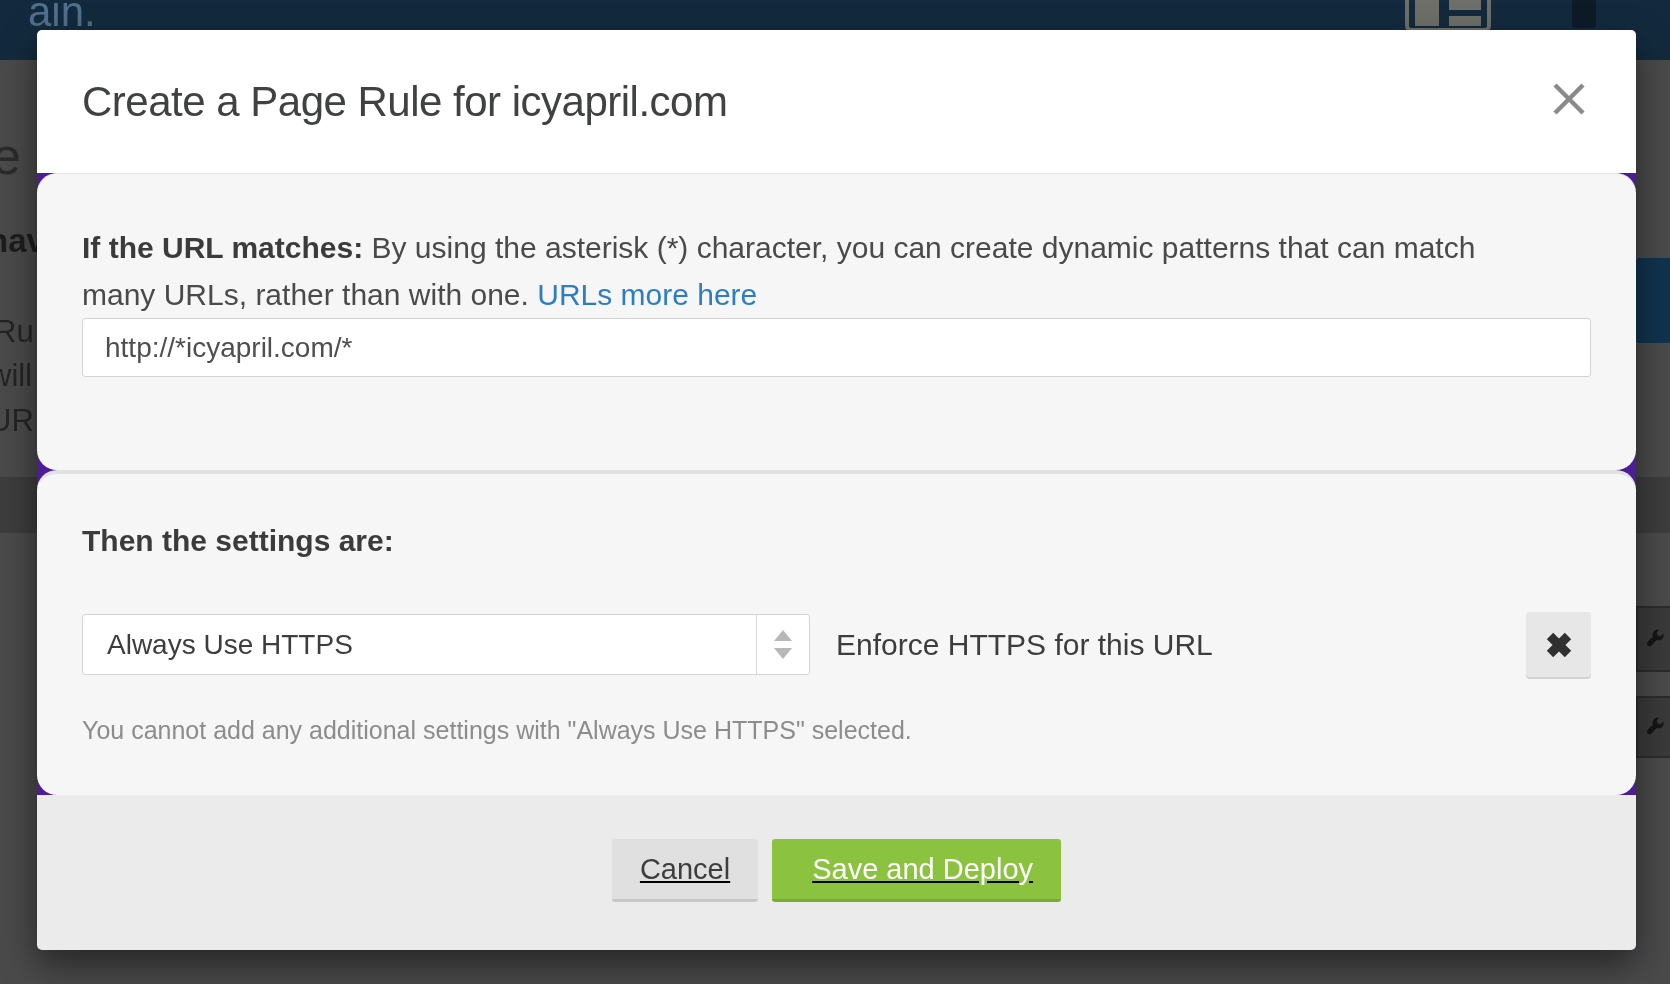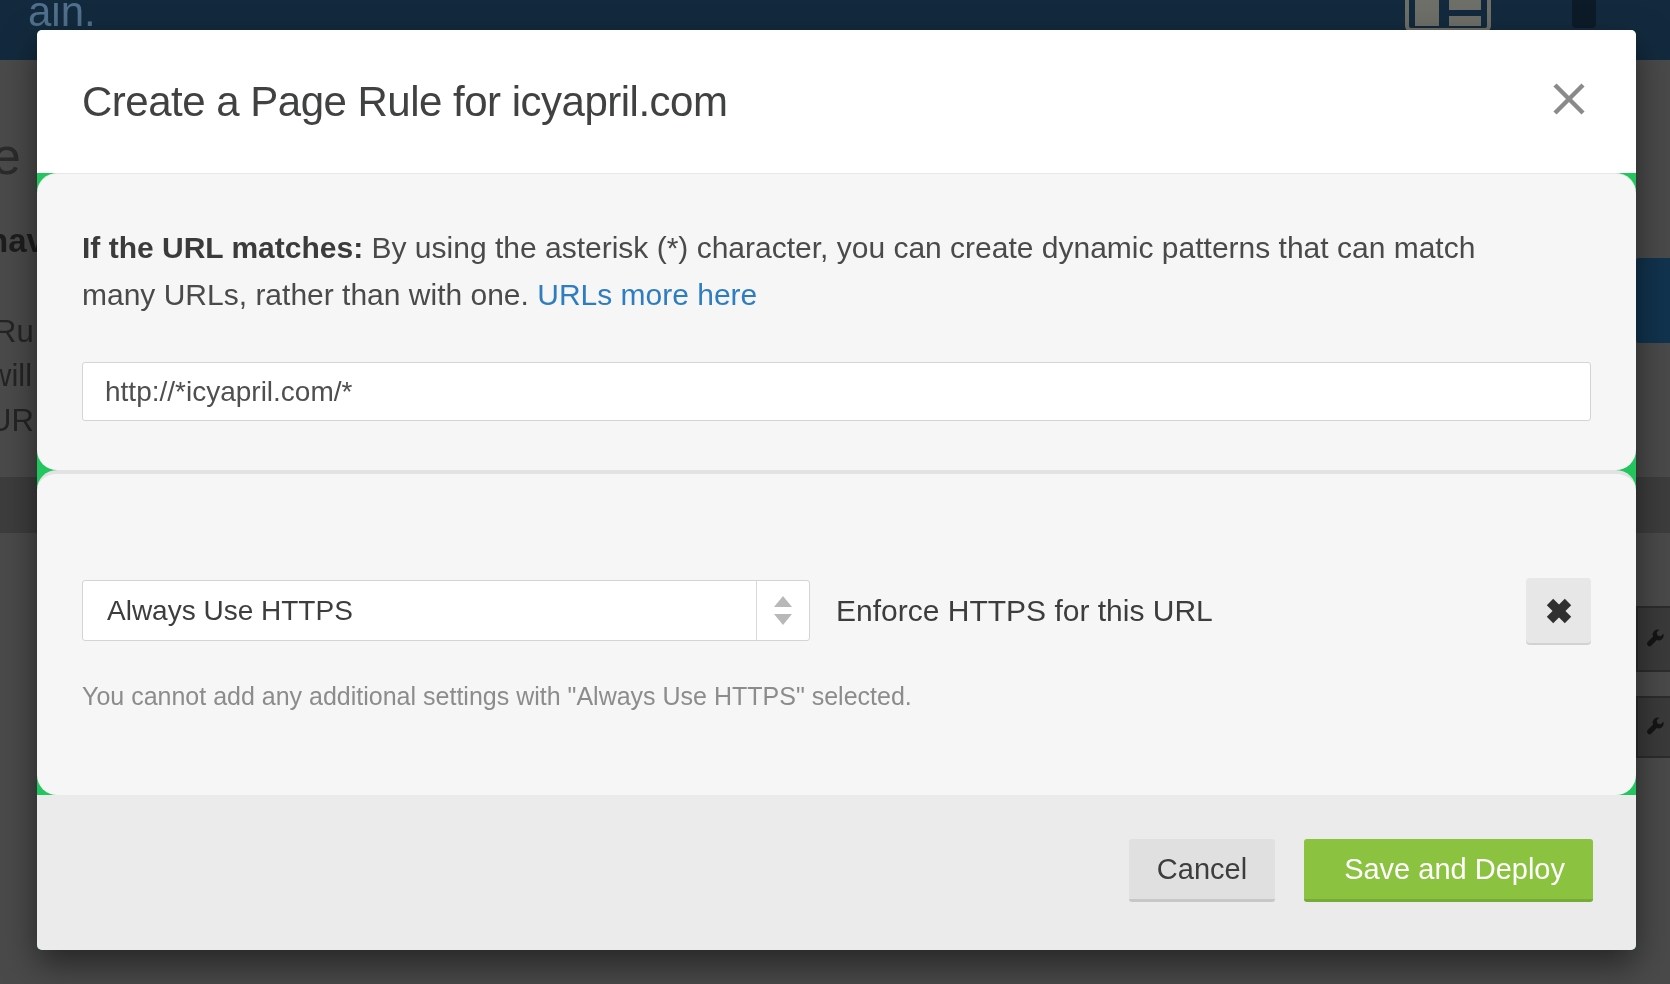--- a/index.html
+++ b/index.html
@@ -31,36 +31,36 @@
   .band-left  { position:absolute; left:0;  top:477px; width:37px; height:56px; background:#3d3d3d; }
   .band-right { position:absolute; right:0; top:477px; width:34px; height:56px; background:#3d3d3d; }
   .navy-block { position:absolute; right:0; top:258px; width:34px; height:85px; background:#11334e; border-radius:3px 0 0 3px; }
   .wrench-btn { position:absolute; right:-2px; width:36px; height:66px; background:#3a3a3a;
     border:2px solid #2c2c2c; display:flex; align-items:center; justify-content:flex-end; padding-right:4px; }
   .wrench-btn.row1 { top:606px; }
   .wrench-btn.row2 { top:696px; height:62px; }
 
   
   .modal { position:absolute; left:37px; top:30px; width:1599px; height:920px;
-    background:#22c55e; border-radius:5px; overflow:hidden;
+    background:#4c1d95; border-radius:5px; overflow:hidden;
     box-shadow:0 14px 34px rgba(0,0,0,0.5);
     display:flex; flex-direction:column; }
 
   .modal-header { flex:none; height:143px; position:relative; background:#fff; }
   .modal-title { position:absolute; left:45px; top:50%; transform:translateY(-50%);
     font-size:42px; font-weight:400; color:#404242; letter-spacing:-0.5px; }
   .close-btn { position:absolute; right:44px; top:46px; width:46px; height:46px;
     background:none; border:none; cursor:pointer; padding:0; }
 
   .section { background:#f6f6f6;border-radius:20px; }
   .section-match { flex:none; height:297px; border-top:1px solid #e7e7e7; padding:50px 45px 0; }
   .match-text { font-size:30px; color:#4a4a4a; line-height:47px; }
   .match-text b { color:#3b3b3b; }
   .match-link { color:#2f7dc1; text-decoration:none; cursor:pointer; }
-  .url-input { display:block; margin-top:44px; width:100%; height:59px;
+  .url-input { display:block; width:100%; height:59px;
     border:1px solid #d4d4d4; border-radius:3px; background:#fff;
     padding:0 22px; font-size:28px; color:#4f4f4f; font-family:"Liberation Sans", sans-serif; }
 
   .section-settings { flex:1; border-top:4px solid #e2e2e2; padding:50px 45px 0; }
   .settings-heading { font-size:30px; line-height:34px; font-weight:bold; color:#3b3b3b; }
   .settings-row { margin-top:54px; display:flex; align-items:center; }
   .select-box { width:728px; height:61px; background:#fff; border:1px solid #d4d4d4;
     border-radius:3px; display:flex; align-items:stretch; cursor:pointer; }
   .select-value { flex:1; display:flex; align-items:center; padding-left:24px;
     font-size:28px; color:#3d3d3d; }
@@ -68,21 +68,21 @@
     flex-direction:column; align-items:center; justify-content:center; gap:7px; }
   .tri-up   { width:0; height:0; border-left:9px solid transparent; border-right:9px solid transparent; border-bottom:11px solid #b8b8b8; }
   .tri-down { width:0; height:0; border-left:9px solid transparent; border-right:9px solid transparent; border-top:11px solid #b8b8b8; }
   .setting-label { margin-left:26px; font-size:30px; color:#3d3d3d; }
   .delete-btn { margin-left:auto; width:65px; height:65px; background:#e7e7e7;
     border:none; border-radius:4px; box-shadow:0 2px 0 #d2d2d2; cursor:pointer;
     display:flex; align-items:center; justify-content:center; }
   .settings-note { margin-top:39px; font-size:25px; color:#8c8c8c; }
 
   .modal-footer { flex:none; height:155px; background:#ebebeb;
-    padding:44px 43px 0; display:flex; justify-content:flex-end; gap:29px; }
+    padding:44px 43px 0; display:flex; justify-content:center; gap:14px;text-decoration:underline; }
   .btn { height:63px; border:none; border-radius:3px; font-size:29px;
     font-family:"Liberation Sans", sans-serif; cursor:pointer; padding:0 28px; }
   .btn-gray  { background:#e0e0e0; color:#3d3d3d; border-bottom:3px solid #c7c7c7; }
   .btn-green { background:#8bc341; color:#ffffff; border-bottom:3px solid #78aa37;padding-left:40px; }
 </style>
 </head>
 <body>
 
 <div class="topbar">
   <span class="topbar-fragment">ain.</span>
@@ -131,20 +131,21 @@
 
   <div class="section section-match">
     <p class="match-text">
       <b>If the URL matches:</b><span> By using the asterisk (*) character, you can create dynamic patterns that can match</span><br>
       <span>many URLs, rather than with one. </span><a class="match-link">URLs more here</a>
     </p>
     <input class="url-input" type="text" value="http://*icyapril.com/*" style="">
   </div>
 
   <div class="section section-settings">
+    <h2 class="settings-heading">Then the settings are:</h2>
 
     <div class="settings-row">
       <div class="select-box">
         <span class="select-value">Always Use HTTPS</span>
         <span class="select-spinner">
           <span class="tri-up"></span>
           <span class="tri-down"></span>
         </span>
       </div>
       <span class="setting-label">Enforce HTTPS for this URL</span>

